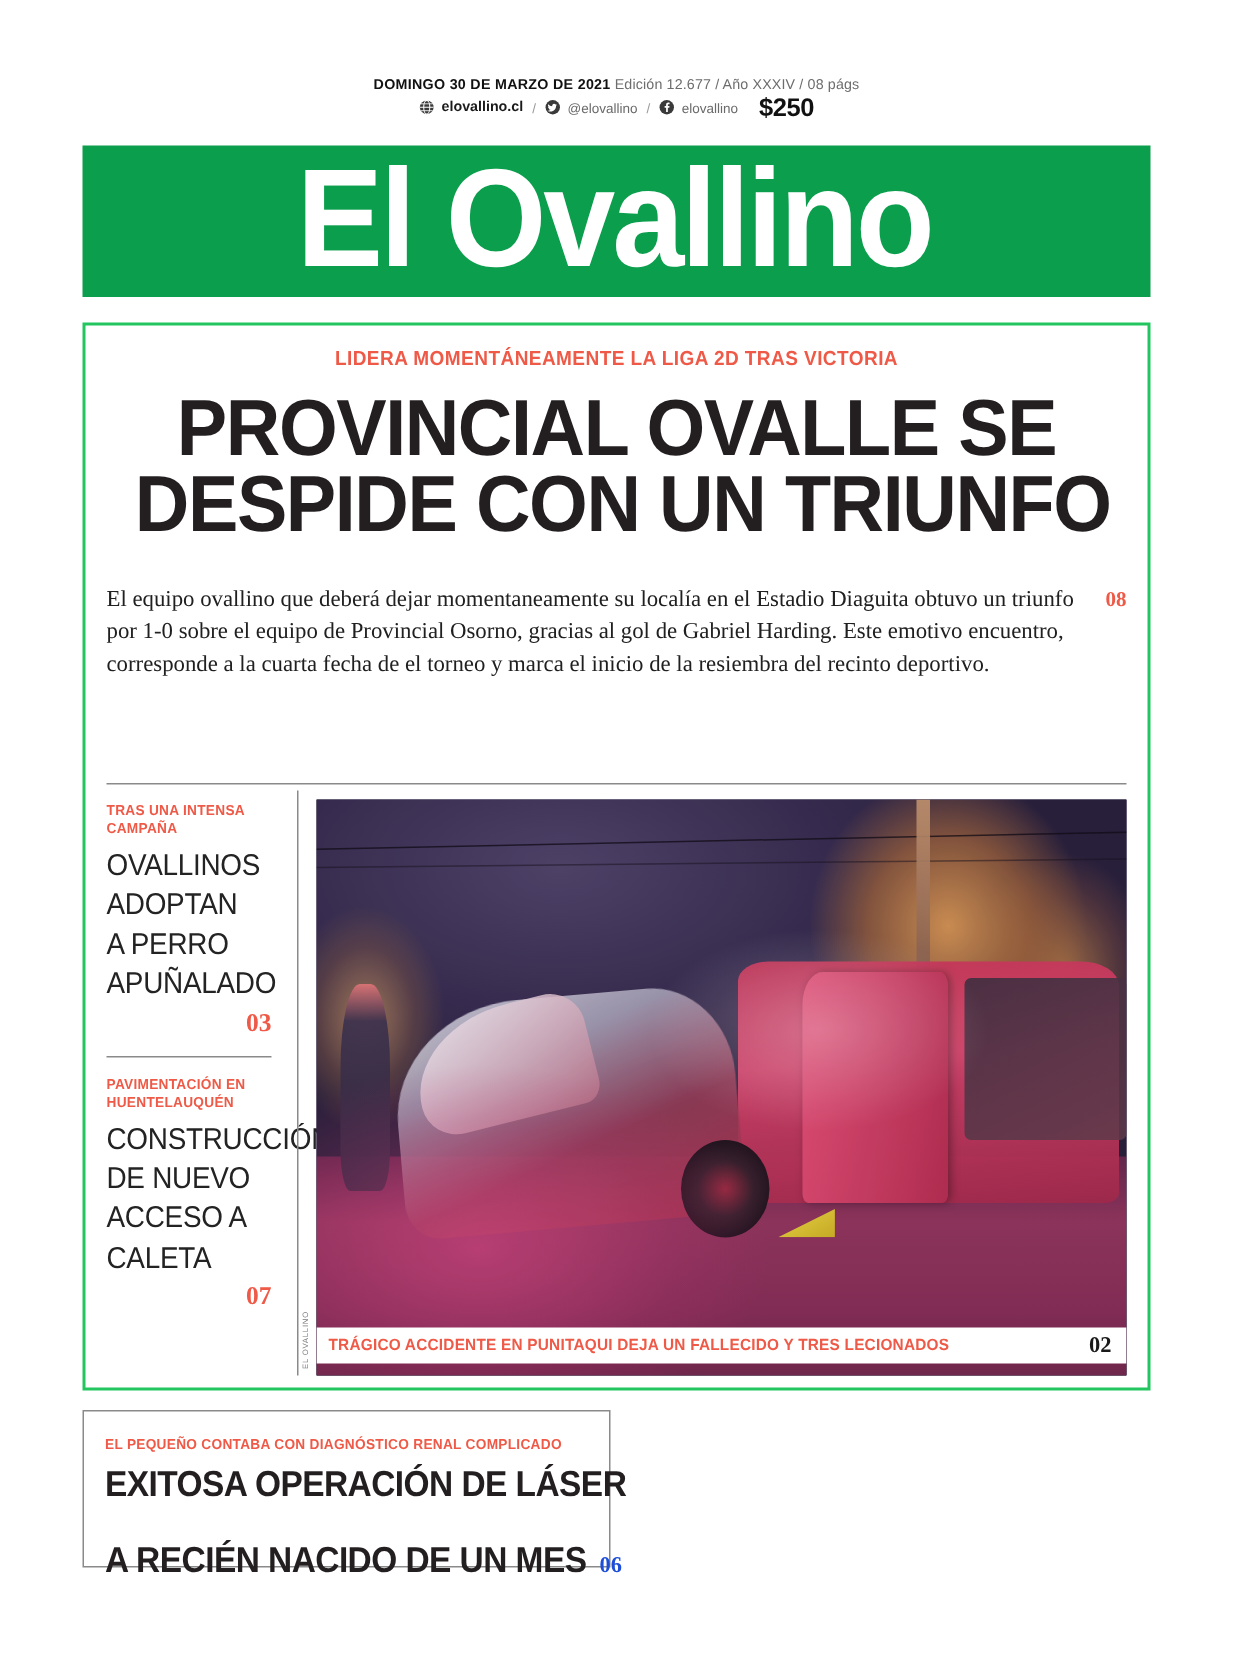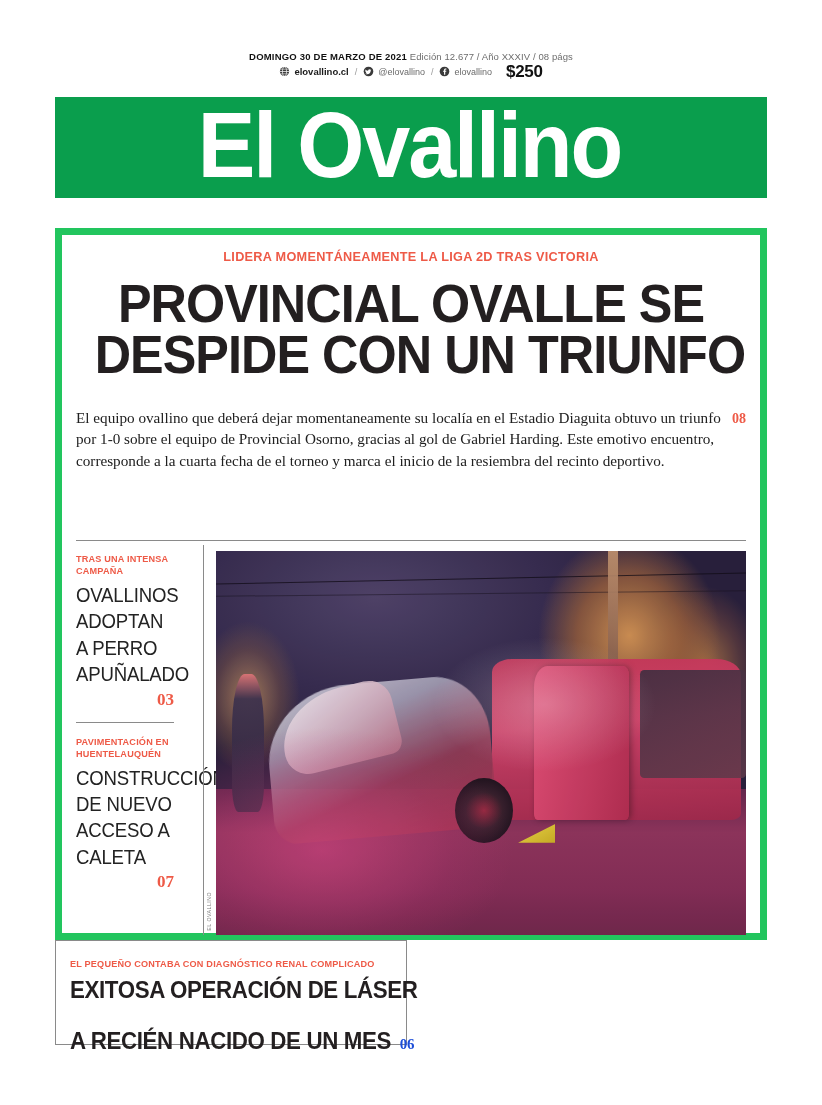--- a/index.html
+++ b/index.html
@@ -111,24 +111,24 @@
     transform: scaleX(1.04) scaleY(1.12);
     white-space: nowrap;
     padding-bottom: 4px;
     margin-left: -4px;
   }
 
   
   .mainbox {
     position: absolute;
     left: 55px;
-    top: 228px;
+    top: 215px;
     width: 712px;
     height: 712px;
-    border: 7px solid #22c55e;
+    border: 2px solid #22c55e;
     box-sizing: border-box;
     background: #fff;
   }
 
   .lead-kicker {
     text-align: center;
     color: #ee5a47;
     font-weight: bold;
     font-size: 13.5px;
     letter-spacing: 0.3px;
@@ -181,21 +181,21 @@
     position: absolute;
     left: 0;
     top: 306px;
     width: 100%;
     height: 404px;
     display: flex;
   }
   .sidecol {
     width: 142px;
     flex: 0 0 142px;
-    padding: 12px 16px 0 14px;
+    padding: 12px 4px 0 14px;
     box-sizing: border-box;
     position: relative;
   }
   .sidecol::after {
     content: "";
     position: absolute;
     right: 0;
     top: 4px;
     bottom: 10px;
     border-right: 1px solid #8a8a8a;
@@ -556,20 +556,24 @@
           <div class="ph-cabin"></div>
           <div class="ph-door"></div>
           <div class="ph-car-left"></div>
           <div class="ph-car-hood"></div>
           <div class="ph-wheel"></div>
           <div class="ph-chock"></div>
           <div class="ph-person"></div>
           <div class="ph-layer ph-glow"></div>
           <div class="ph-layer ph-grain"></div>
 
+          <div class="caption-bar">
+            <span class="caption-text">TRÁGICO ACCIDENTE EN PUNITAQUI DEJA UN FALLECIDO Y TRES LECIONADOS</span>
+            <span class="caption-num">02</span>
+          </div>
         </div>
       </div>
 
     </div>
   </div>
 
   <div class="bottombox-left">
     <div class="bb-kicker red">EL PEQUEÑO CONTABA CON DIAGNÓSTICO RENAL COMPLICADO</div>
     <div class="bb-head dark">
       <span class="bh-line">EXITOSA OPERACIÓN DE LÁSER</span>

